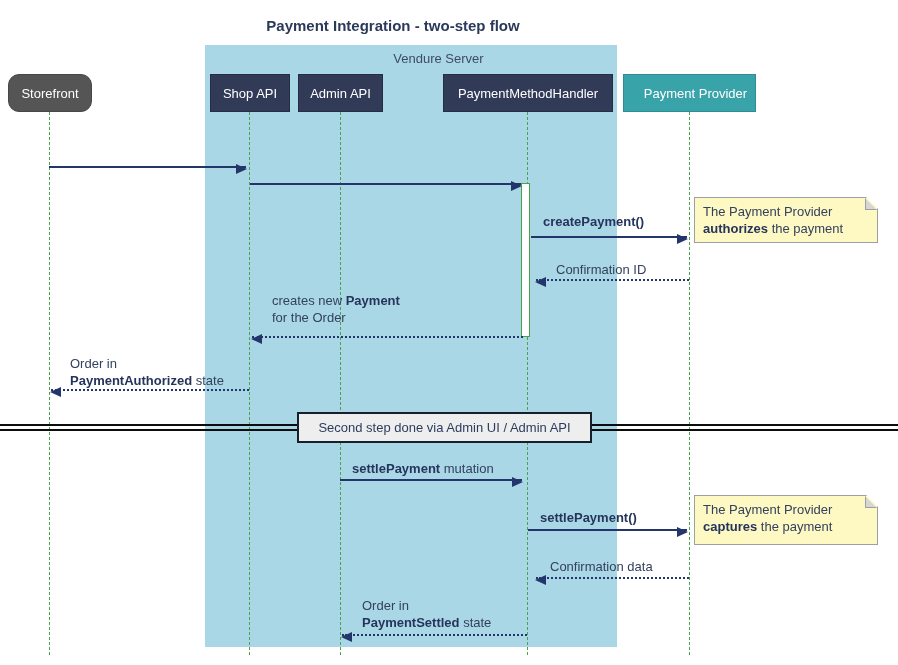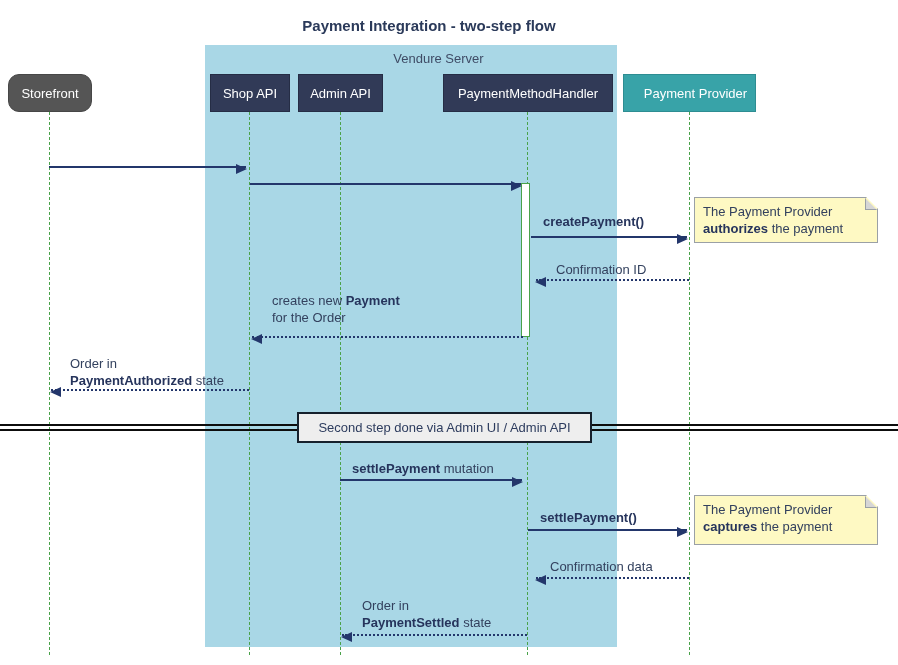--- a/index.html
+++ b/index.html
@@ -4,21 +4,21 @@
 <style>
   html,body{margin:0;padding:0;background:#ffffff;}
   #canvas{
     position:relative;width:898px;height:665px;background:#ffffff;
     font-family:"Liberation Sans",sans-serif;font-size:13px;color:#2d3c5e;
     overflow:hidden;
   }
   .abs{position:absolute;}
   .title{
     left:0;top:17px;width:786px;text-align:center;
-    font-size:15px;font-weight:bold;color:#2b3a5a;margin-left:36px;
+    font-size:15px;font-weight:bold;color:#2b3a5a;
   }
   .frame{
     left:205px;top:45px;width:412px;height:602px;
     background:#a9d7e6;
   }
   .frame-label{
     left:205px;top:51px;width:467px;text-align:center;color:#3f4c66;
   }
   .participant{
     height:38px;line-height:38px;text-align:center;color:#ffffff;

